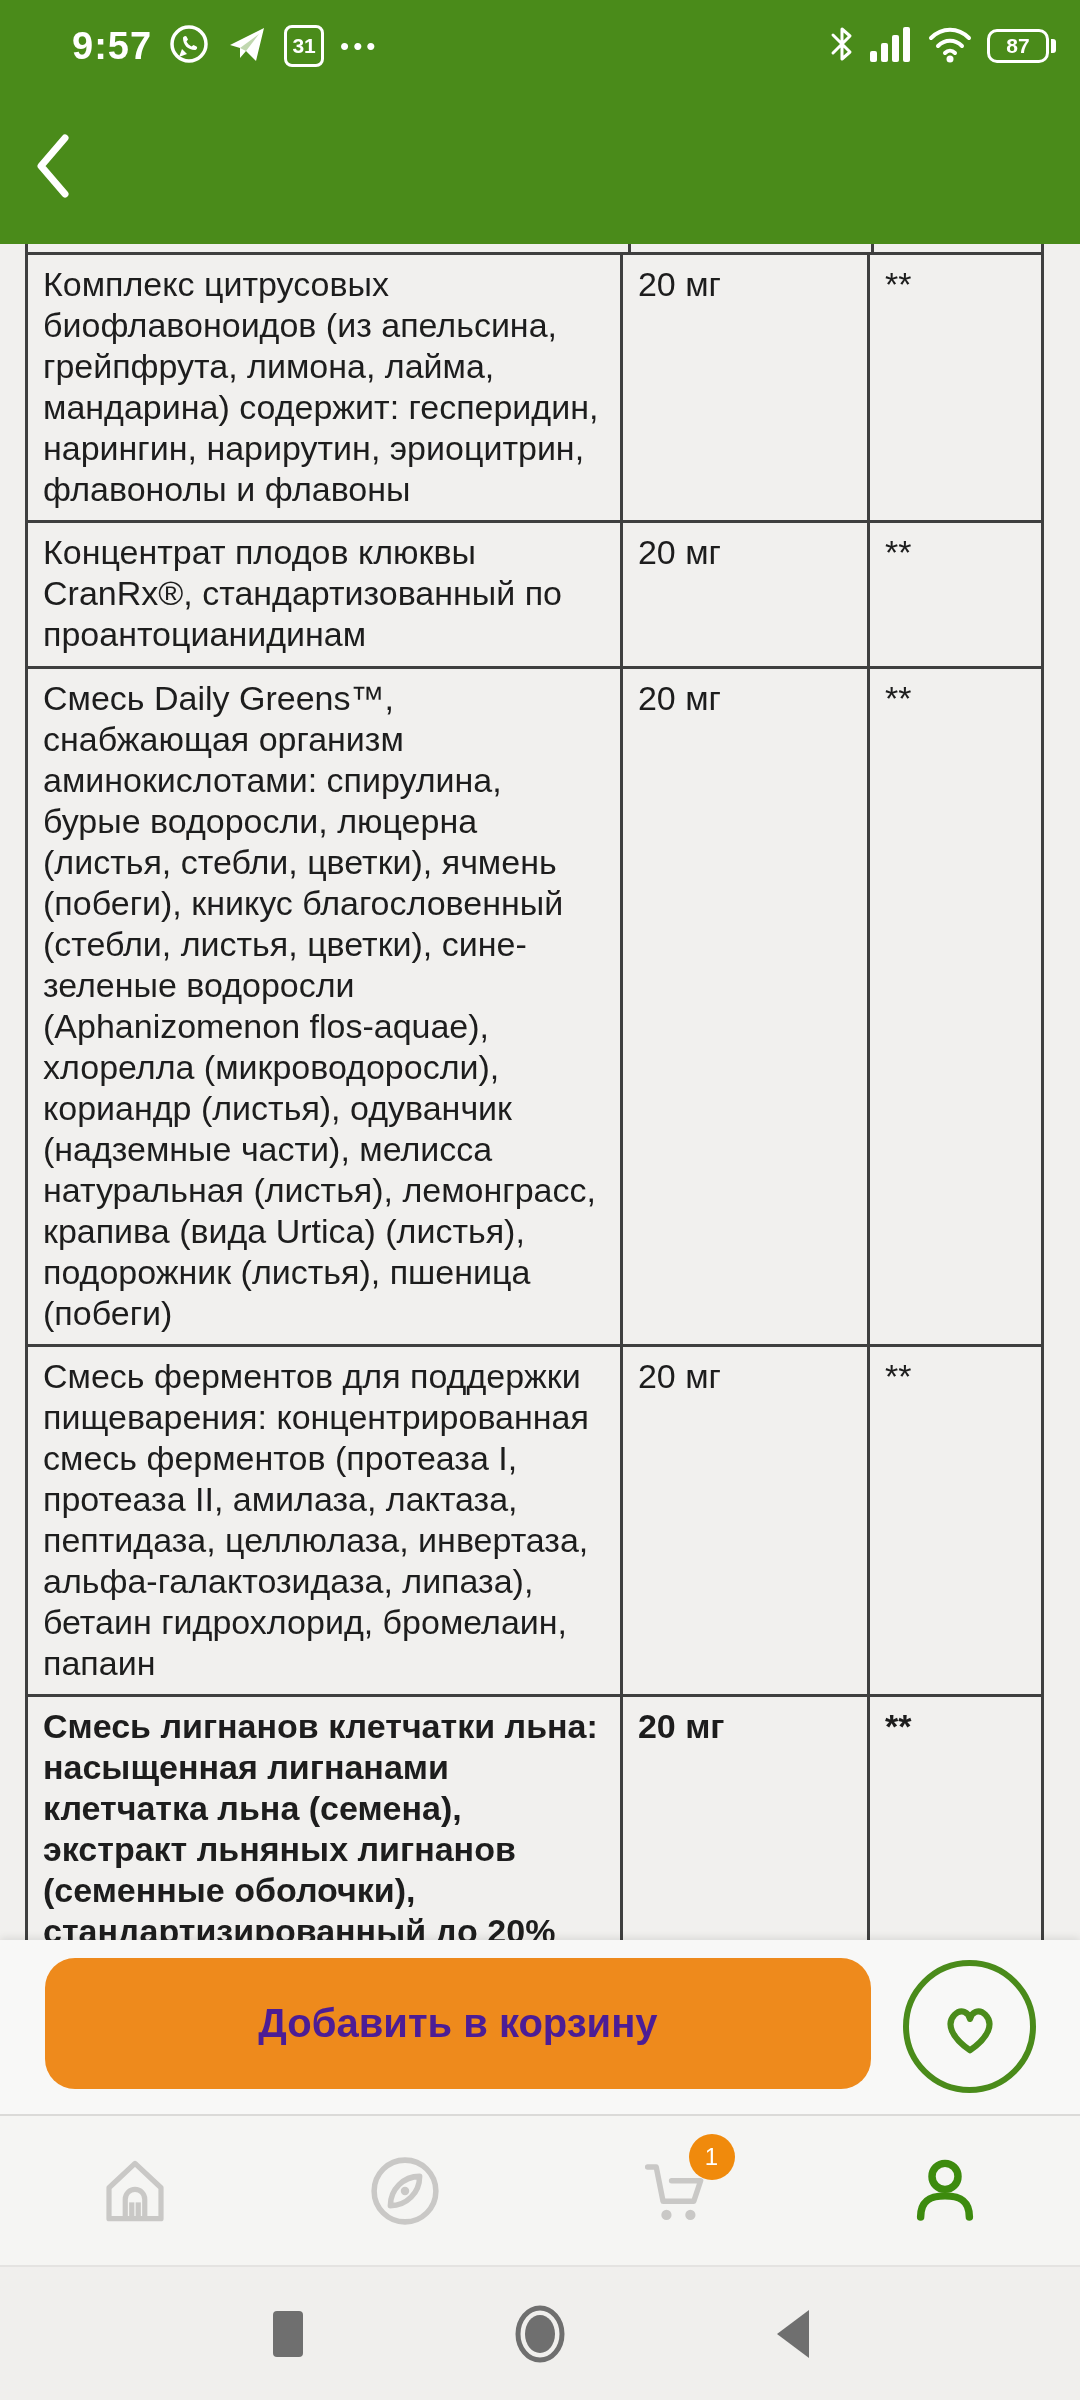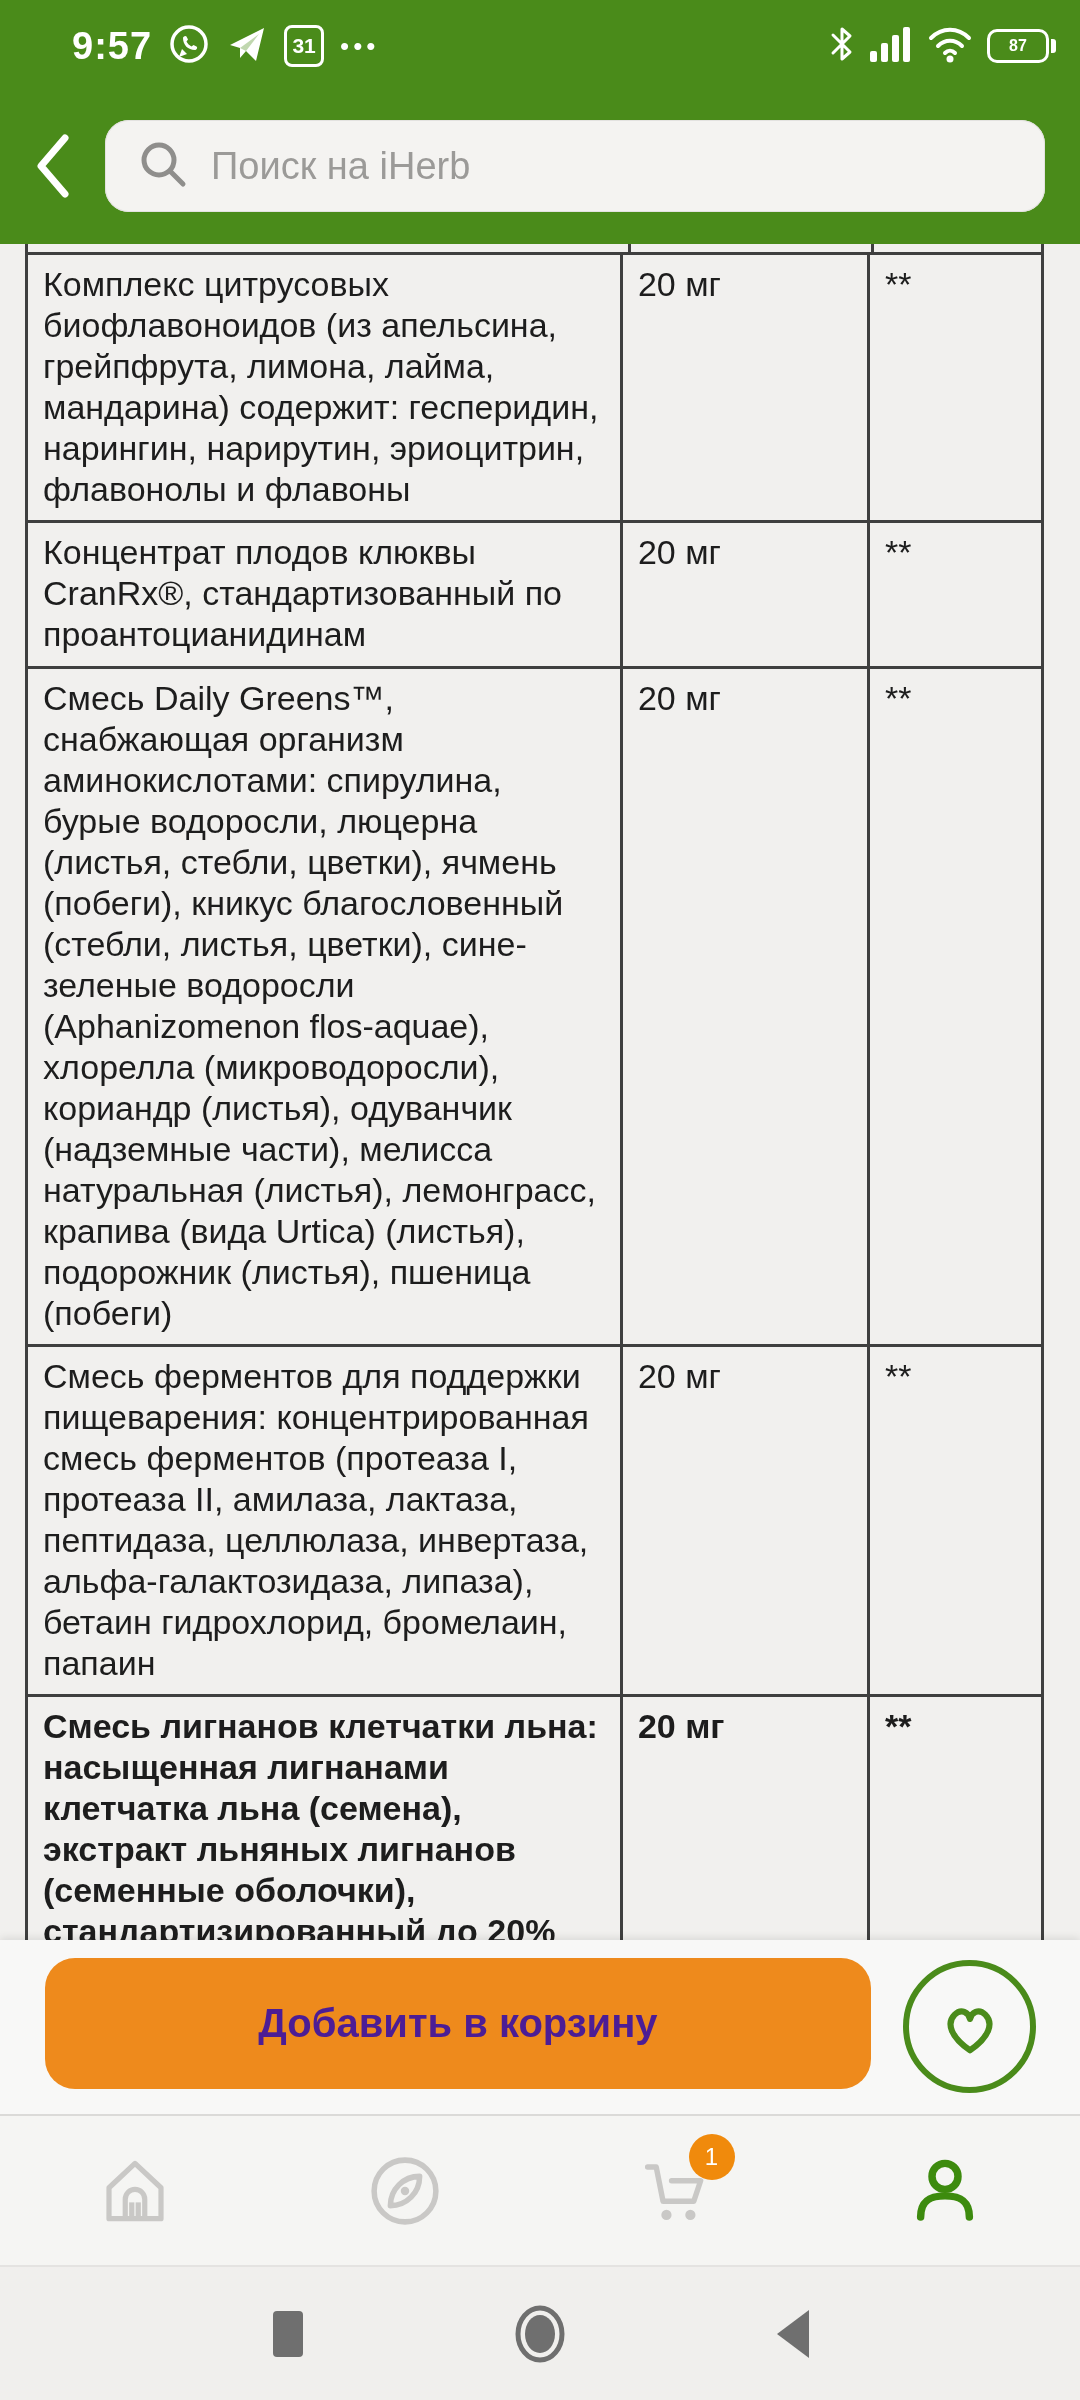--- a/index.html
+++ b/index.html
@@ -14,21 +14,21 @@
 
   
   .header{position:absolute;top:0;left:0;width:1080px;height:244px;background:var(--green);}
   .statusbar{position:absolute;top:18px;left:0;width:1080px;height:56px;display:flex;align-items:center;color:#fff;}
   .sb-left{display:flex;align-items:center;gap:16px;margin-left:72px;}
   .sb-right{display:flex;align-items:center;gap:14px;margin-left:auto;margin-right:24px;}
   .sb-time{font-size:38px;font-weight:bold;letter-spacing:1px;}
   .sb-dots{font-size:26px;letter-spacing:4px;line-height:1;}
   .cal{position:relative;width:40px;height:42px;border:3px solid #fff;border-radius:8px;display:flex;align-items:center;justify-content:center;font-size:21px;font-weight:bold;}
   .battery{position:relative;display:flex;align-items:center;}
-  .batt-body{width:62px;height:34px;border:3px solid #fff;border-radius:10px;display:flex;align-items:center;justify-content:center;font-size:16px;font-weight:bold;}
+  .batt-body{width:62px;height:34px;border:3px solid #fff;border-radius:10px;display:flex;align-items:center;justify-content:center;font-size:21px;font-weight:bold;}
   .batt-nub{width:5px;height:14px;background:#fff;border-radius:0 3px 3px 0;margin-left:2px;}
 
   .searchrow{position:absolute;top:118px;left:0;width:1080px;height:96px;display:flex;align-items:center;}
   .back{width:105px;display:flex;align-items:center;justify-content:center;}
   .searchbox{flex:0 0 940px;height:92px;background:#f4f3f1;border-radius:24px;display:flex;align-items:center;box-shadow:inset 0 0 0 1px #e3e2e0;}
   .searchbox .mag{margin:0 22px 0 32px;}
   .search-ph{font-size:38px;color:var(--placeholder);}
 
   
   .table-clip{position:absolute;top:244px;left:0;width:1080px;height:1696px;overflow:hidden;background:var(--bg);}
@@ -112,29 +112,20 @@
         </span>
       </div>
     </div>
 
     <div class="searchrow">
       <span class="back">
         <svg width="48" height="72" viewBox="0 0 48 72">
             <polyline points="36,8 12,36 36,64" fill="none" stroke="#fff" stroke-width="7" stroke-linecap="round" stroke-linejoin="round"></polyline>
           </svg>
       </span>
-      <div class="searchbox">
-        <span class="mag">
-          <svg width="52" height="52" viewBox="0 0 52 52">
-              <circle cx="22" cy="22" r="15" fill="none" stroke="#8f8e8c" stroke-width="5"></circle>
-              <line x1="33" y1="33" x2="46" y2="46" stroke="#8f8e8c" stroke-width="5" stroke-linecap="round"></line>
-            </svg>
-        </span>
-        <span class="search-ph">Поиск на iHerb</span>
-      </div>
     </div>
   </div>
 
   <div class="table-clip">
     <span class="remnant" style="left:25px"></span>
     <span class="remnant" style="left:628px"></span>
     <span class="remnant" style="left:871px"></span>
     <span class="remnant" style="left:1041px"></span>
 
     <table class="supp">

